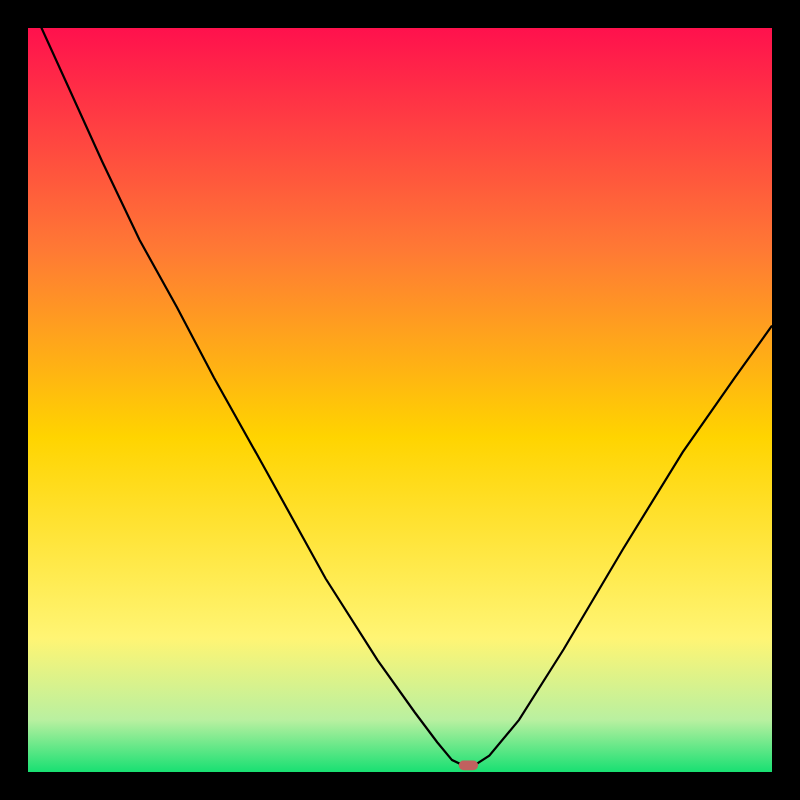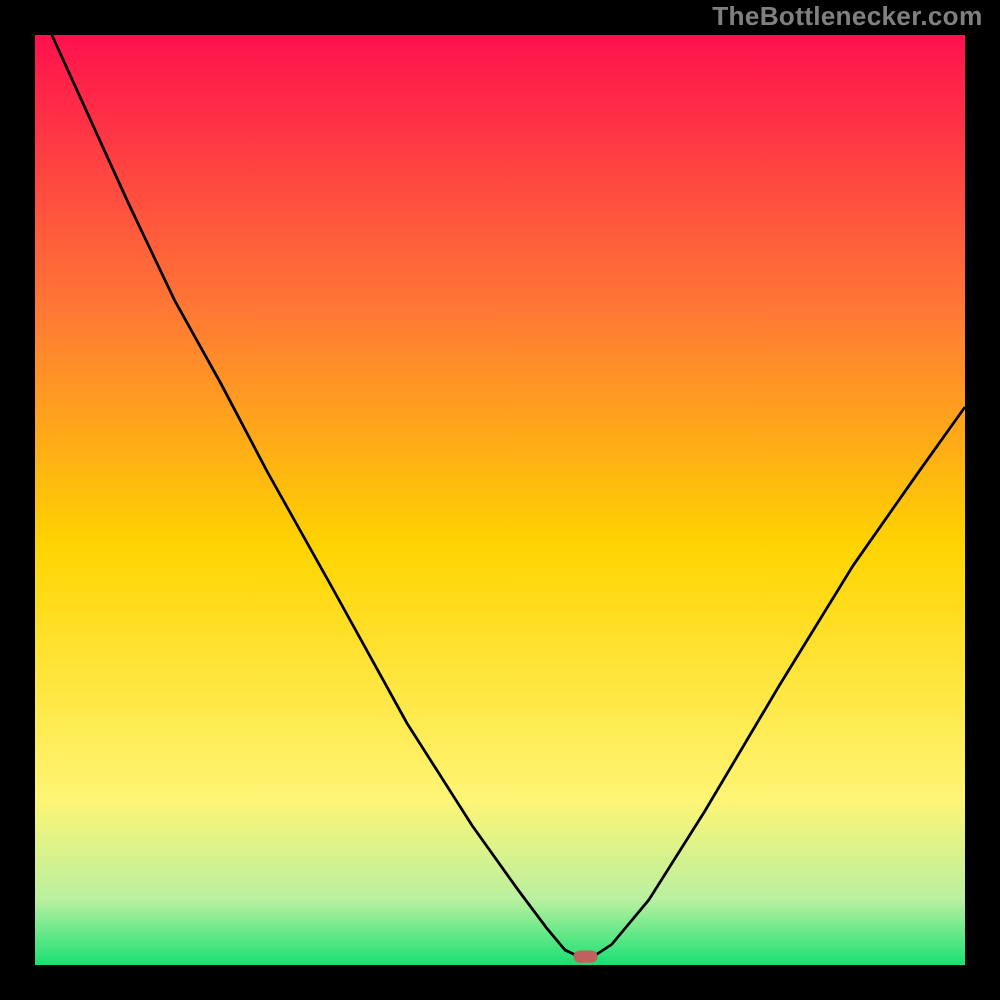--- a/index.html
+++ b/index.html
@@ -37,21 +37,20 @@
   .marker {
     fill: #c1615f;
     stroke: none;
   }
 </style>
 </head>
 <body>
 
 <div class="frame">
 
-  <div class="watermark">TheBottlenecker.com</div>
 
   <svg class="plot" viewBox="0 0 100 100" preserveAspectRatio="none">
     <defs>
       <linearGradient id="bg-grad" x1="0" y1="0" x2="0" y2="1">
         <stop id="g0" offset="0%" stop-color="#ff114d"></stop>
         <stop id="g1" offset="30%" stop-color="#ff7a34"></stop>
         <stop id="g2" offset="55%" stop-color="#ffd400"></stop>
         <stop id="g3" offset="82%" stop-color="#fff574"></stop>
         <stop id="g4" offset="93%" stop-color="#b9f0a0"></stop>
         <stop id="g5" offset="100%" stop-color="#18e072"></stop>

